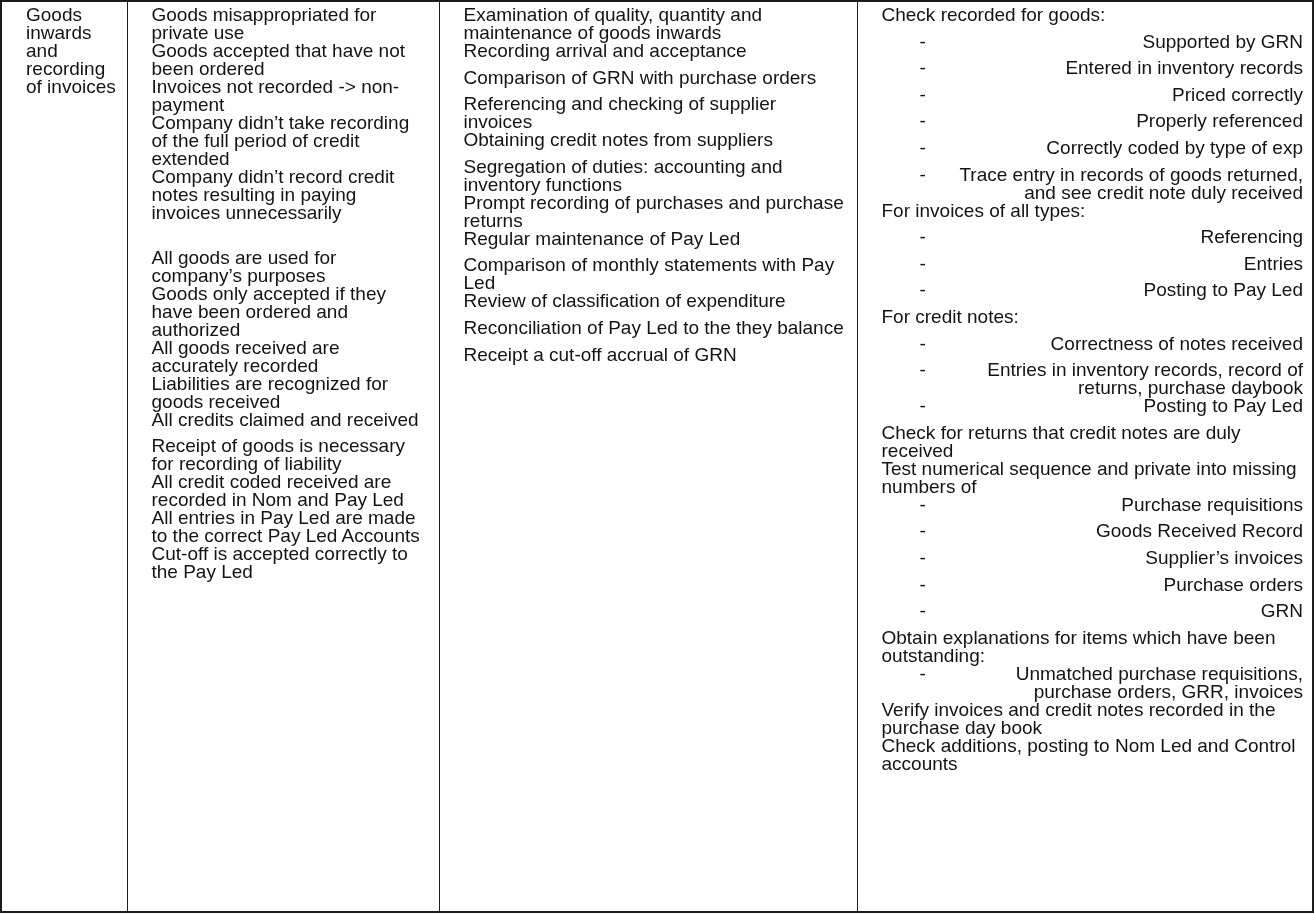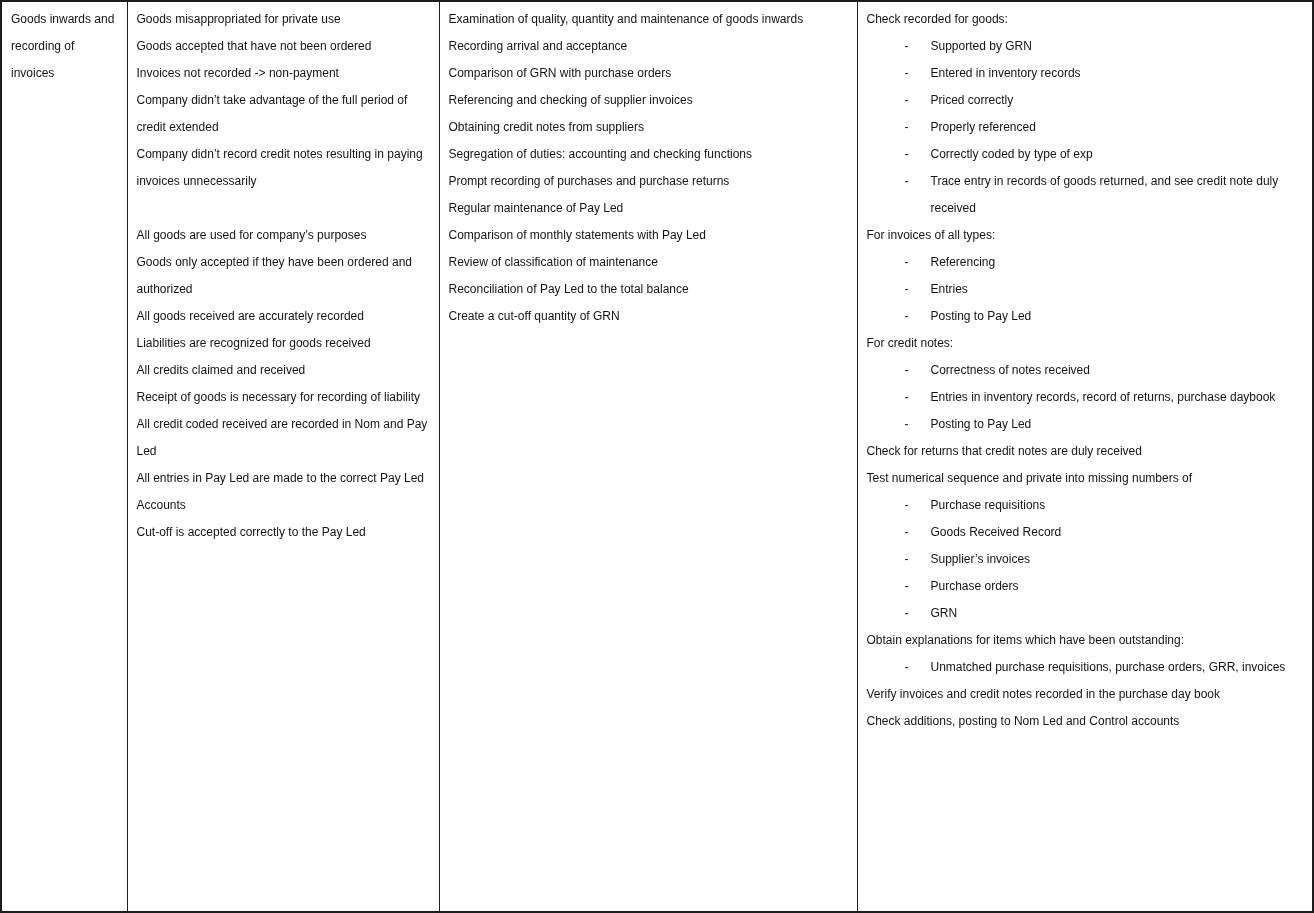--- a/index.html
+++ b/index.html
@@ -18,40 +18,41 @@
   .doc-table {
     border-collapse: collapse;
     width: 1314px;
     height: 913px;
     table-layout: fixed;
     border: 2px solid #1c1c1c;
   }
   .doc-table td {
     border: 1.5px solid #1c1c1c;
     vertical-align: top;
-    padding: 4px 9px 4px 9px;
-    font-size: 12px;
-    line-height: 27px;
+    padding: 4px 9px 4px 24px;
+    font-size: 19px;
+    line-height: 18px;
     overflow: hidden;
   }
   .para {
     min-height: 26.6px;
   }
   .para.blank {
     white-space: pre;
   }
   .bullet {
     display: flex;
     padding-left: 38px;
   }
   .bullet .marker {
     flex: 0 0 26px;
   }
   .bullet .btext {
     flex: 1 1 auto;
+    text-align: right;
   }
 </style>
 </head>
 <body>
 
 <table class="doc-table">
   <colgroup>
     <col style="width:126px">
     <col style="width:312px">
     <col style="width:418px">
@@ -60,48 +61,48 @@
   <tbody>
     <tr>
       <td>
         <div class="para">Goods inwards and recording of invoices</div>
       </td>
       <td>
         <div>
             <div class="para">Goods misappropriated for private use</div>
             <div class="para">Goods accepted that have not been ordered</div>
             <div class="para">Invoices not recorded -&gt; non-payment</div>
-            <div class="para">Company didn’t take advantage of the full period of credit extended</div>
+            <div class="para">Company didn’t take recording of the full period of credit extended</div>
             <div class="para">Company didn’t record credit notes resulting in paying invoices unnecessarily</div>
             <div class="para blank">&nbsp;</div>
             <div class="para">All goods are used for company’s purposes</div>
             <div class="para">Goods only accepted if they have been ordered and authorized</div>
             <div class="para">All goods received are accurately recorded</div>
             <div class="para">Liabilities are recognized for goods received</div>
             <div class="para">All credits claimed and received</div>
             <div class="para">Receipt of goods is necessary for recording of liability</div>
             <div class="para">All credit coded received are recorded in Nom and Pay Led</div>
             <div class="para">All entries in Pay Led are made to the correct Pay Led Accounts</div>
             <div class="para">Cut-off is accepted correctly to the Pay Led</div>
           </div>
       </td>
       <td>
         <div>
             <div class="para">Examination of quality, quantity and maintenance of goods inwards</div>
             <div class="para">Recording arrival and acceptance</div>
             <div class="para">Comparison of GRN with purchase orders</div>
             <div class="para">Referencing and checking of supplier invoices</div>
             <div class="para">Obtaining credit notes from suppliers</div>
-            <div class="para">Segregation of duties: accounting and checking functions</div>
+            <div class="para">Segregation of duties: accounting and inventory functions</div>
             <div class="para">Prompt recording of purchases and purchase returns</div>
             <div class="para">Regular maintenance of Pay Led</div>
             <div class="para">Comparison of monthly statements with Pay Led</div>
-            <div class="para">Review of classification of maintenance</div>
-            <div class="para">Reconciliation of Pay Led to the total balance</div>
-            <div class="para">Create a cut-off quantity of GRN</div>
+            <div class="para">Review of classification of expenditure</div>
+            <div class="para">Reconciliation of Pay Led to the they balance</div>
+            <div class="para">Receipt a cut-off accrual of GRN</div>
           </div>
       </td>
       <td>
         <div>
             <div class="para">Check recorded for goods:</div>
             <div class="para bullet">
               <span class="marker">-</span>
               <span class="btext">Supported by GRN</span>
             </div>
             <div class="para bullet">

